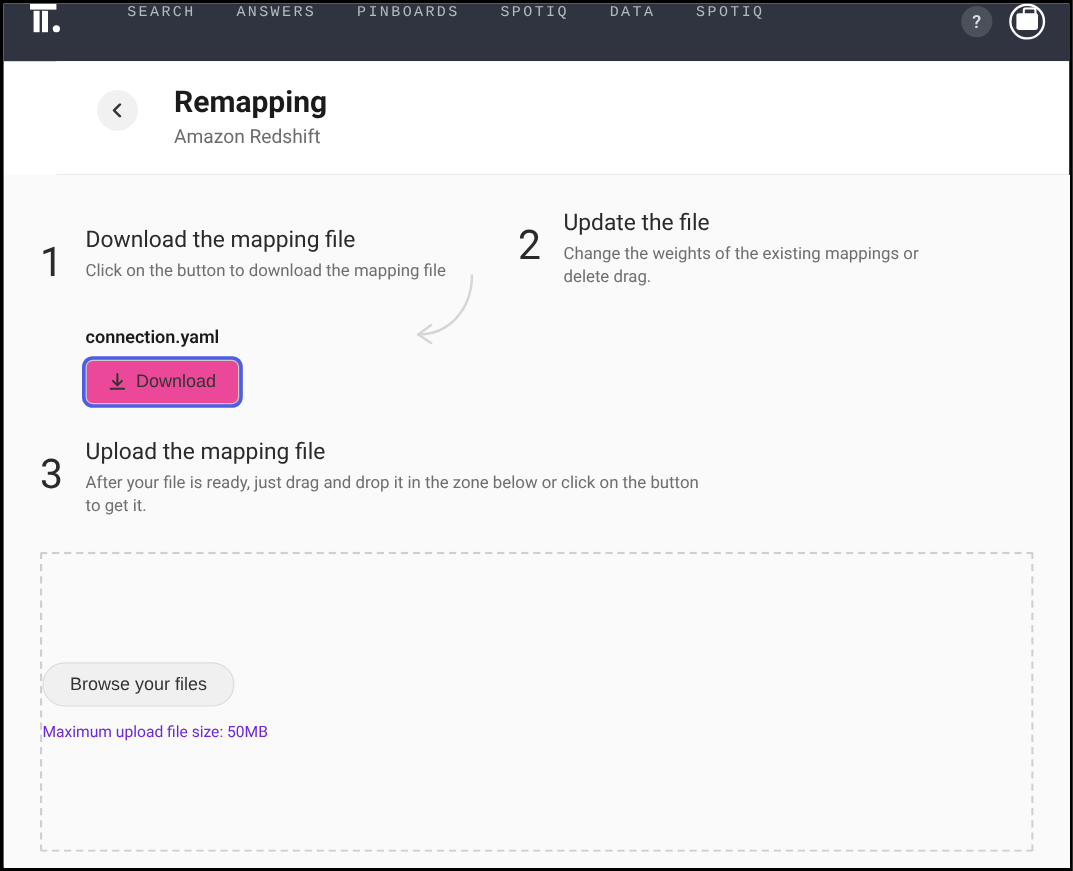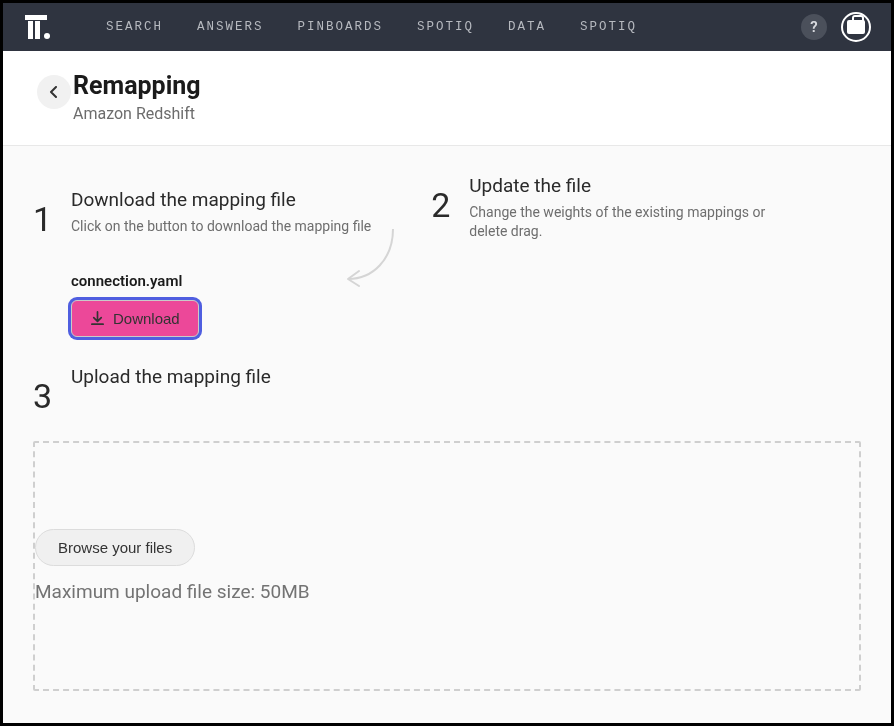--- a/index.html
+++ b/index.html
@@ -9,21 +9,21 @@
     width: 894px;
     height: 726px;
     overflow: hidden;
     border: 3px solid #000;
   }
   
   .topnav {
     height: 48px;
     background: #2f3440;
     display: flex;
-    align-items: center;
+    align-items: flex-start;
     padding: 0 20px 0 22px;
     color: #b6b9bf;
   }
   .logo {
     display: flex;
     align-items: flex-end;
     gap: 3px;
     margin-right: 55px;
   }
   .logo svg { display:block; }
@@ -58,23 +58,24 @@
     cursor: pointer;
   }
   .avatar-inner { width: 18px; height: 14px; background:#fff; border-radius:2px; position:relative;}
   .avatar-inner::before{content:"";position:absolute;top:-5px;left:5px;width:8px;height:5px;border:2px solid #fff;border-bottom:none;border-radius:3px 3px 0 0;}
 
   
   .page-header {
     display:flex;
     align-items:flex-start;
     padding: 20px 30px 22px 34px;
-    gap: 2px;
+    gap: 30px;
     border-bottom: 1px solid #e8e8e8;
     background:#fff;
+    margin-left:44px;
   }
   .back-btn {
     width: 34px; height: 34px;
     border-radius: 50%;
     background: #f1f1f1;
     display:flex; align-items:center; justify-content:center;
     cursor:pointer;
     margin-top:4px;
   }
   .page-title {
@@ -174,22 +175,22 @@
   .browse-btn {
     padding: 9px 22px;
     background:#f0f0f0;
     border:1px solid #dcdcdc;
     border-radius:20px;
     font-size:15px;
     color:#333;
     cursor:pointer;
   }
   .max-size {
-    font-size:19px;
-    color:#737373;
+    font-size:13px;
+    color:#6d28d9;
   }
 </style>
 </head>
 <body>
 
 <div class="topnav">
   <div class="logo">
     <svg width="26" height="24" viewBox="0 0 26 24">
       <rect x="0" y="0" width="22" height="5" fill="#fff"></rect>
       <rect x="3" y="6" width="5" height="18" fill="#fff"></rect>
@@ -255,20 +256,21 @@
         <div class="step-title">Update the file</div>
         <div class="step-desc">Change the weights of the existing mappings or delete drag.</div>
       </div>
     </div>
   </div>
 
   <div class="step3">
     <div class="step-num">3</div>
     <div class="step-body" style="max-width:520px;">
       <div class="step-title">Upload the mapping file</div>
+      <div class="step-desc">After your file is ready, just drag and drop it in the zone below or click on the button to get it.</div>
     </div>
   </div>
 
   <div class="dropzone">
     <button class="browse-btn">Browse your files</button>
     <div class="max-size">Maximum upload file size: 50MB</div>
   </div>
 
 </div>
 

